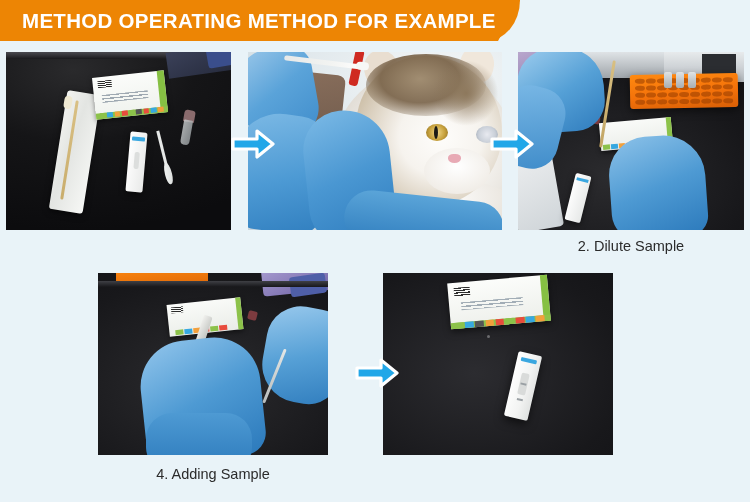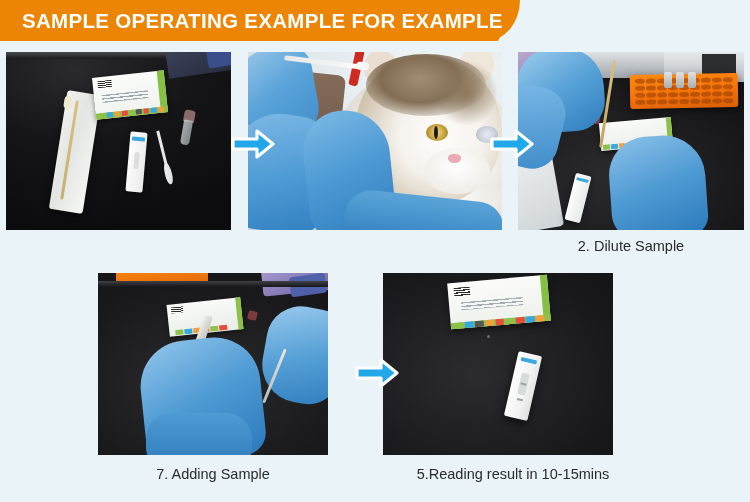--- a/index.html
+++ b/index.html
@@ -263,21 +263,21 @@
      background:#6b6b6e;border-radius:50%;}
 </style>
 </head>
 <body>
 
 <div class="page">
 
   <div class="banner-wrap">
     <div class="banner"></div>
     <div class="banner-curve"></div>
-    <div class="banner-title">SAMPLE OPERATING EXAMPLE FOR EXAMPLE</div>
+    <div class="banner-title">METHOD OPERATING METHOD FOR EXAMPLE</div>
   </div>
 
   <div class="photo p1" style="left:6px;top:52px;width:225px;height:178px;">
     <div class="ph-inner">
       <div class="tbl"></div>
       <div class="edgegray"></div>
       <div class="corner-box"></div>
       <div class="corner-blue"></div>
       <div class="swabpack"></div>
       <div class="swabstick"></div>
@@ -490,16 +490,15 @@
       <div class="dot5"></div>
       <div class="cass5">
         <div class="band"></div>
         <div class="win"></div>
         <div class="line" style="top:30px"></div>
         <div class="line" style="top:46px"></div>
       </div>
     </div>
   </div>
 
-  <div class="cap" style="left:98px;top:466px;width:230px;">7. Adding Sample</div>
-  <div class="cap" style="left:383px;top:466px;width:260px;">5.Reading result in 10-15mins</div>
+  <div class="cap" style="left:98px;top:466px;width:230px;">4. Adding Sample</div>
 
 </div>
 
 </body></html>

